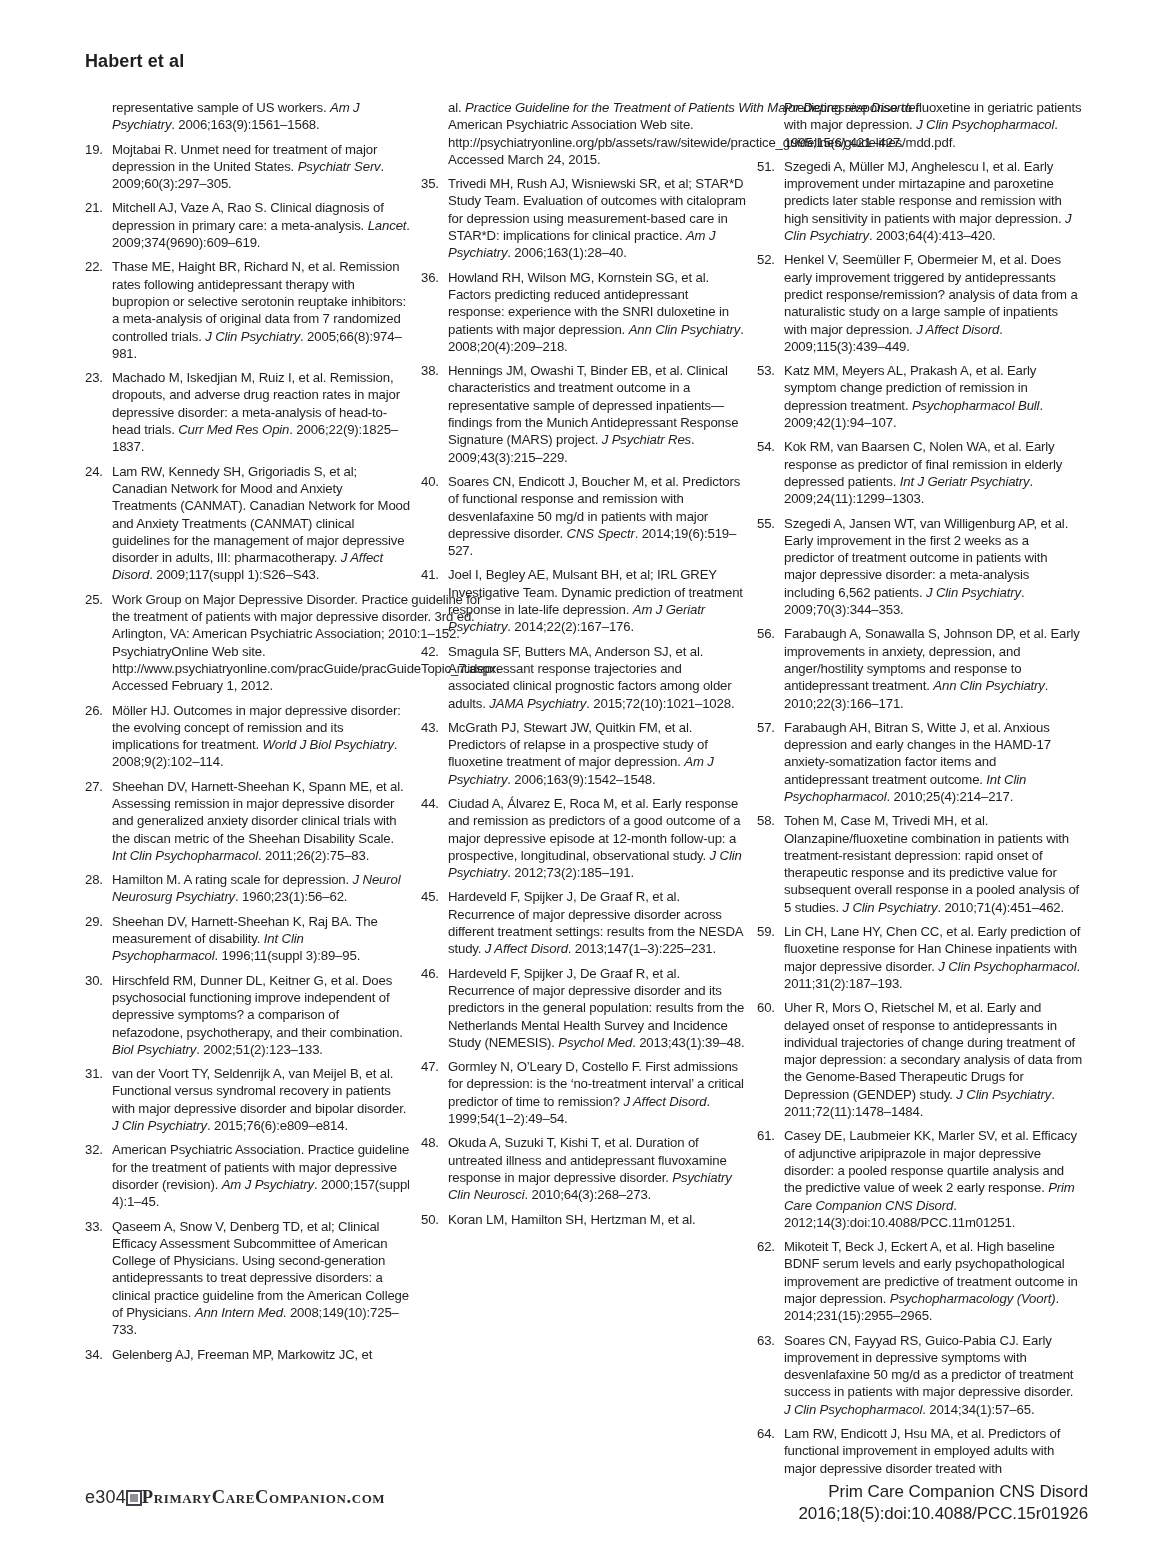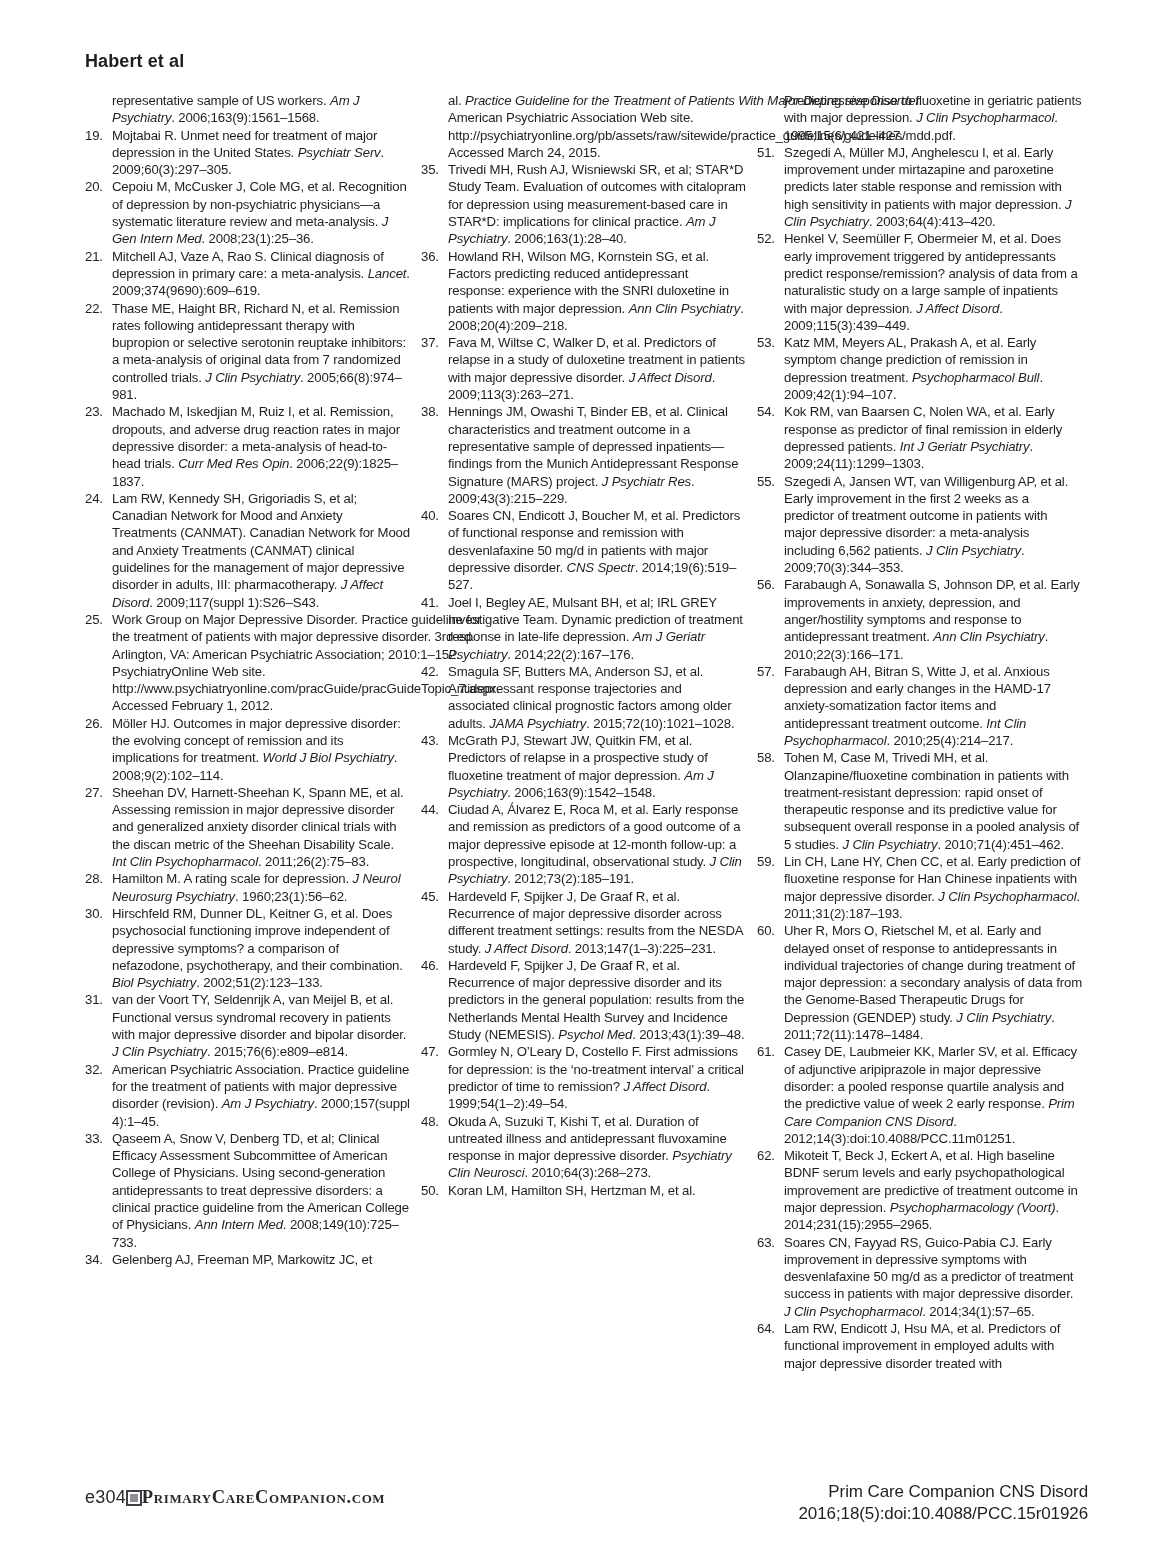--- a/index.html
+++ b/index.html
@@ -17,20 +17,21 @@
   }
   .ref-columns {
     position: absolute; left: 85px; top: 92px; width: 998px;
     display: flex; gap: 11px;
   }
   .ref-col { width: 325px; flex: 0 0 325px; }
   .ref {
     display: flex;
     font-size: 13.2px; line-height: 17.3px;
     letter-spacing: -0.15px;
+    margin-top: 7px;
   }
   .ref-num { flex: 0 0 27px; }
   .ref-body { flex: 1; overflow-wrap: break-word; }
   .ref-body i { font-style: italic; }
   .footer-left {
     position: absolute; left: 85px; top: 1487px;
     display: flex; align-items: center; 
   }
   .footer-page-num { font-size: 18px; letter-spacing: 0.2px; color: #2a2a2a; }
   .site-icon { display: inline-block; width: 8px; height: 8px; border: 2px solid #3f3f46; padding: 2px; background: #ffffff; }
@@ -56,24 +57,20 @@
   <div class="ref-col">
       <div class="ref">
         <span class="ref-num"></span>
         <span class="ref-body"><span>representative sample of US workers. </span><i>Am J Psychiatry</i><span>. 2006;163(9):1561–1568.</span></span>
       </div>
       <div class="ref">
         <span class="ref-num">19.</span>
         <span class="ref-body"><span>Mojtabai R. Unmet need for treatment of major depression in the United States. </span><i>Psychiatr Serv</i><span>. 2009;60(3):297–305.</span></span>
       </div>
       <div class="ref">
-        <span class="ref-num">20.</span>
-        <span class="ref-body"><span>Cepoiu M, McCusker J, Cole MG, et al. Recognition of depression by non-psychiatric physicians—a systematic literature review and meta-analysis. </span><i>J Gen Intern Med</i><span>. 2008;23(1):25–36.</span></span>
-      </div>
-      <div class="ref">
         <span class="ref-num">21.</span>
         <span class="ref-body"><span>Mitchell AJ, Vaze A, Rao S. Clinical diagnosis of depression in primary care: a meta-analysis. </span><i>Lancet</i><span>. 2009;374(9690):609–619.</span></span>
       </div>
       <div class="ref">
         <span class="ref-num">22.</span>
         <span class="ref-body"><span>Thase ME, Haight BR, Richard N, et al. Remission rates following antidepressant therapy with bupropion or selective serotonin reuptake inhibitors: a meta-analysis of original data from 7 randomized controlled trials. </span><i>J Clin Psychiatry</i><span>. 2005;66(8):974–981.</span></span>
       </div>
       <div class="ref">
         <span class="ref-num">23.</span>
         <span class="ref-body"><span>Machado M, Iskedjian M, Ruiz I, et al. Remission, dropouts, and adverse drug reaction rates in major depressive disorder: a meta-analysis of head-to-head trials. </span><i>Curr Med Res Opin</i><span>. 2006;22(9):1825–1837.</span></span>
@@ -92,20 +89,24 @@
       </div>
       <div class="ref">
         <span class="ref-num">27.</span>
         <span class="ref-body"><span>Sheehan DV, Harnett-Sheehan K, Spann ME, et al. Assessing remission in major depressive disorder and generalized anxiety disorder clinical trials with the discan metric of the Sheehan Disability Scale. </span><i>Int Clin Psychopharmacol</i><span>. 2011;26(2):75–83.</span></span>
       </div>
       <div class="ref">
         <span class="ref-num">28.</span>
         <span class="ref-body"><span>Hamilton M. A rating scale for depression. </span><i>J Neurol Neurosurg Psychiatry</i><span>. 1960;23(1):56–62.</span></span>
       </div>
       <div class="ref">
+        <span class="ref-num">29.</span>
+        <span class="ref-body"><span>Sheehan DV, Harnett-Sheehan K, Raj BA. The measurement of disability. </span><i>Int Clin Psychopharmacol</i><span>. 1996;11(suppl 3):89–95.</span></span>
+      </div>
+      <div class="ref">
         <span class="ref-num">30.</span>
         <span class="ref-body"><span>Hirschfeld RM, Dunner DL, Keitner G, et al. Does psychosocial functioning improve independent of depressive symptoms? a comparison of nefazodone, psychotherapy, and their combination. </span><i>Biol Psychiatry</i><span>. 2002;51(2):123–133.</span></span>
       </div>
       <div class="ref">
         <span class="ref-num">31.</span>
         <span class="ref-body"><span>van der Voort TY, Seldenrijk A, van Meijel B, et al. Functional versus syndromal recovery in patients with major depressive disorder and bipolar disorder. </span><i>J Clin Psychiatry</i><span>. 2015;76(6):e809–e814.</span></span>
       </div>
       <div class="ref">
         <span class="ref-num">32.</span>
         <span class="ref-body"><span>American Psychiatric Association. Practice guideline for the treatment of patients with major depressive disorder (revision). </span><i>Am J Psychiatry</i><span>. 2000;157(suppl 4):1–45.</span></span>
@@ -124,24 +125,20 @@
         <span class="ref-num"></span>
         <span class="ref-body"><span>al. </span><i>Practice Guideline for the Treatment of Patients With Major Depressive Disorder.</i><span> American Psychiatric Association Web site. http://psychiatryonline.org/pb/assets/raw/sitewide/practice_guidelines/guidelines/mdd.pdf. Accessed March 24, 2015.</span></span>
       </div>
       <div class="ref">
         <span class="ref-num">35.</span>
         <span class="ref-body"><span>Trivedi MH, Rush AJ, Wisniewski SR, et al; STAR*D Study Team. Evaluation of outcomes with citalopram for depression using measurement-based care in STAR*D: implications for clinical practice. </span><i>Am J Psychiatry</i><span>. 2006;163(1):28–40.</span></span>
       </div>
       <div class="ref">
         <span class="ref-num">36.</span>
         <span class="ref-body"><span>Howland RH, Wilson MG, Kornstein SG, et al. Factors predicting reduced antidepressant response: experience with the SNRI duloxetine in patients with major depression. </span><i>Ann Clin Psychiatry</i><span>. 2008;20(4):209–218.</span></span>
-      </div>
-      <div class="ref">
-        <span class="ref-num">37.</span>
-        <span class="ref-body"><span>Fava M, Wiltse C, Walker D, et al. Predictors of relapse in a study of duloxetine treatment in patients with major depressive disorder. </span><i>J Affect Disord</i><span>. 2009;113(3):263–271.</span></span>
       </div>
       <div class="ref">
         <span class="ref-num">38.</span>
         <span class="ref-body"><span>Hennings JM, Owashi T, Binder EB, et al. Clinical characteristics and treatment outcome in a representative sample of depressed inpatients—findings from the Munich Antidepressant Response Signature (MARS) project. </span><i>J Psychiatr Res</i><span>. 2009;43(3):215–229.</span></span>
       </div>
       <div class="ref">
         <span class="ref-num">40.</span>
         <span class="ref-body"><span>Soares CN, Endicott J, Boucher M, et al. Predictors of functional response and remission with desvenlafaxine 50 mg/d in patients with major depressive disorder. </span><i>CNS Spectr</i><span>. 2014;19(6):519–527.</span></span>
       </div>
       <div class="ref">

